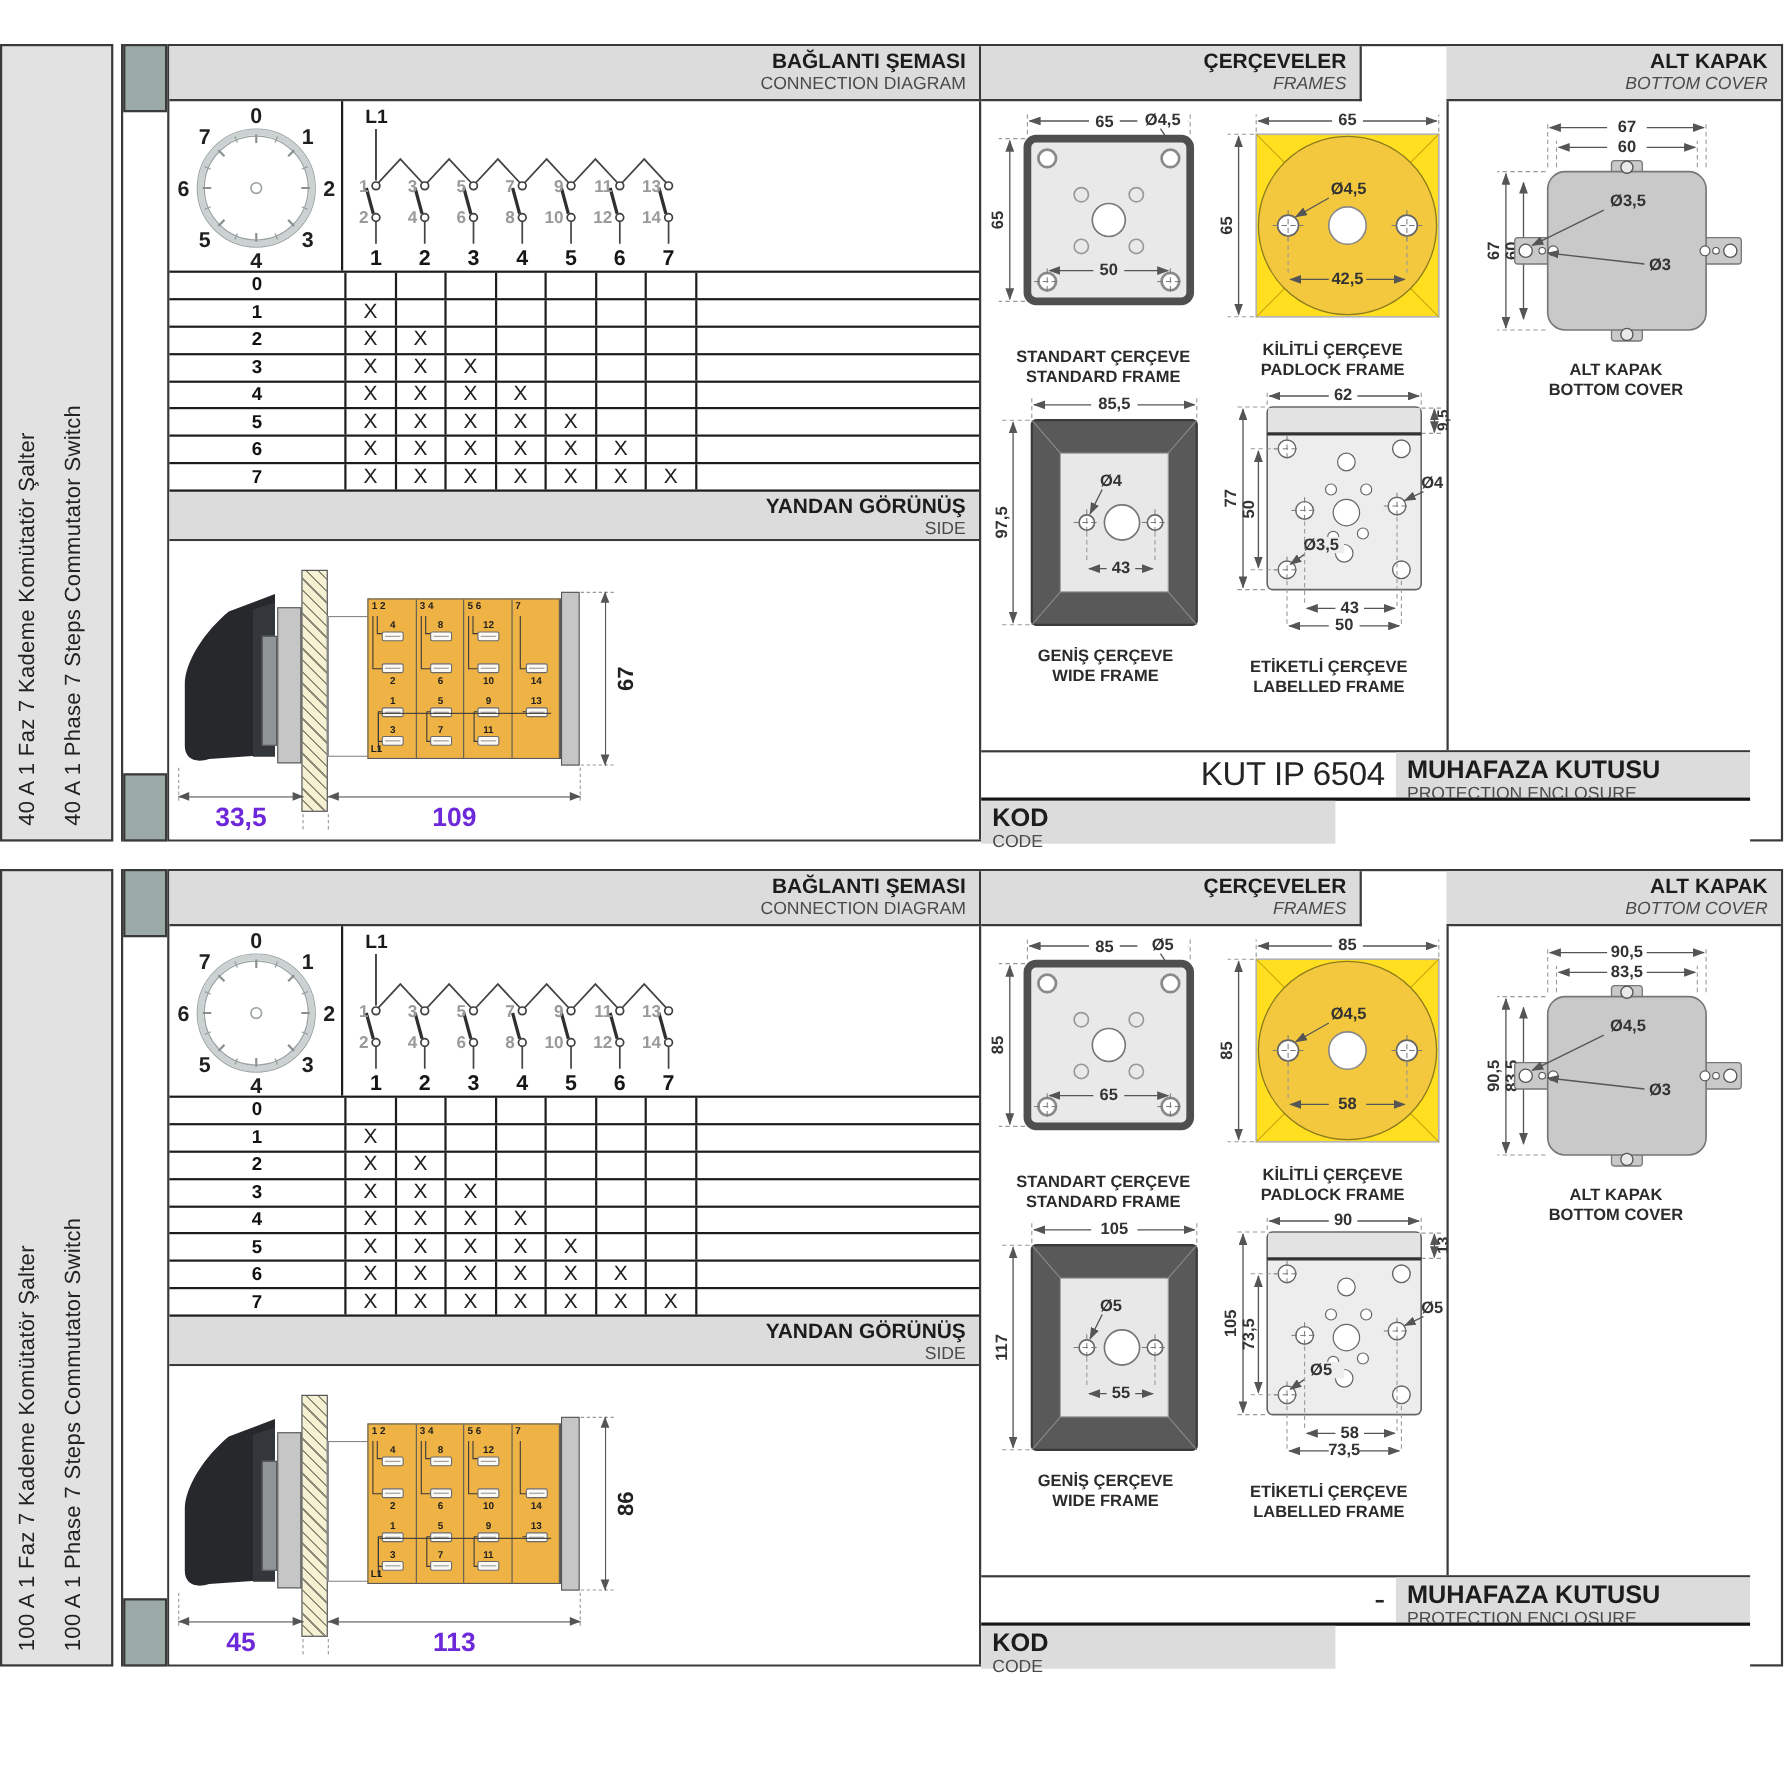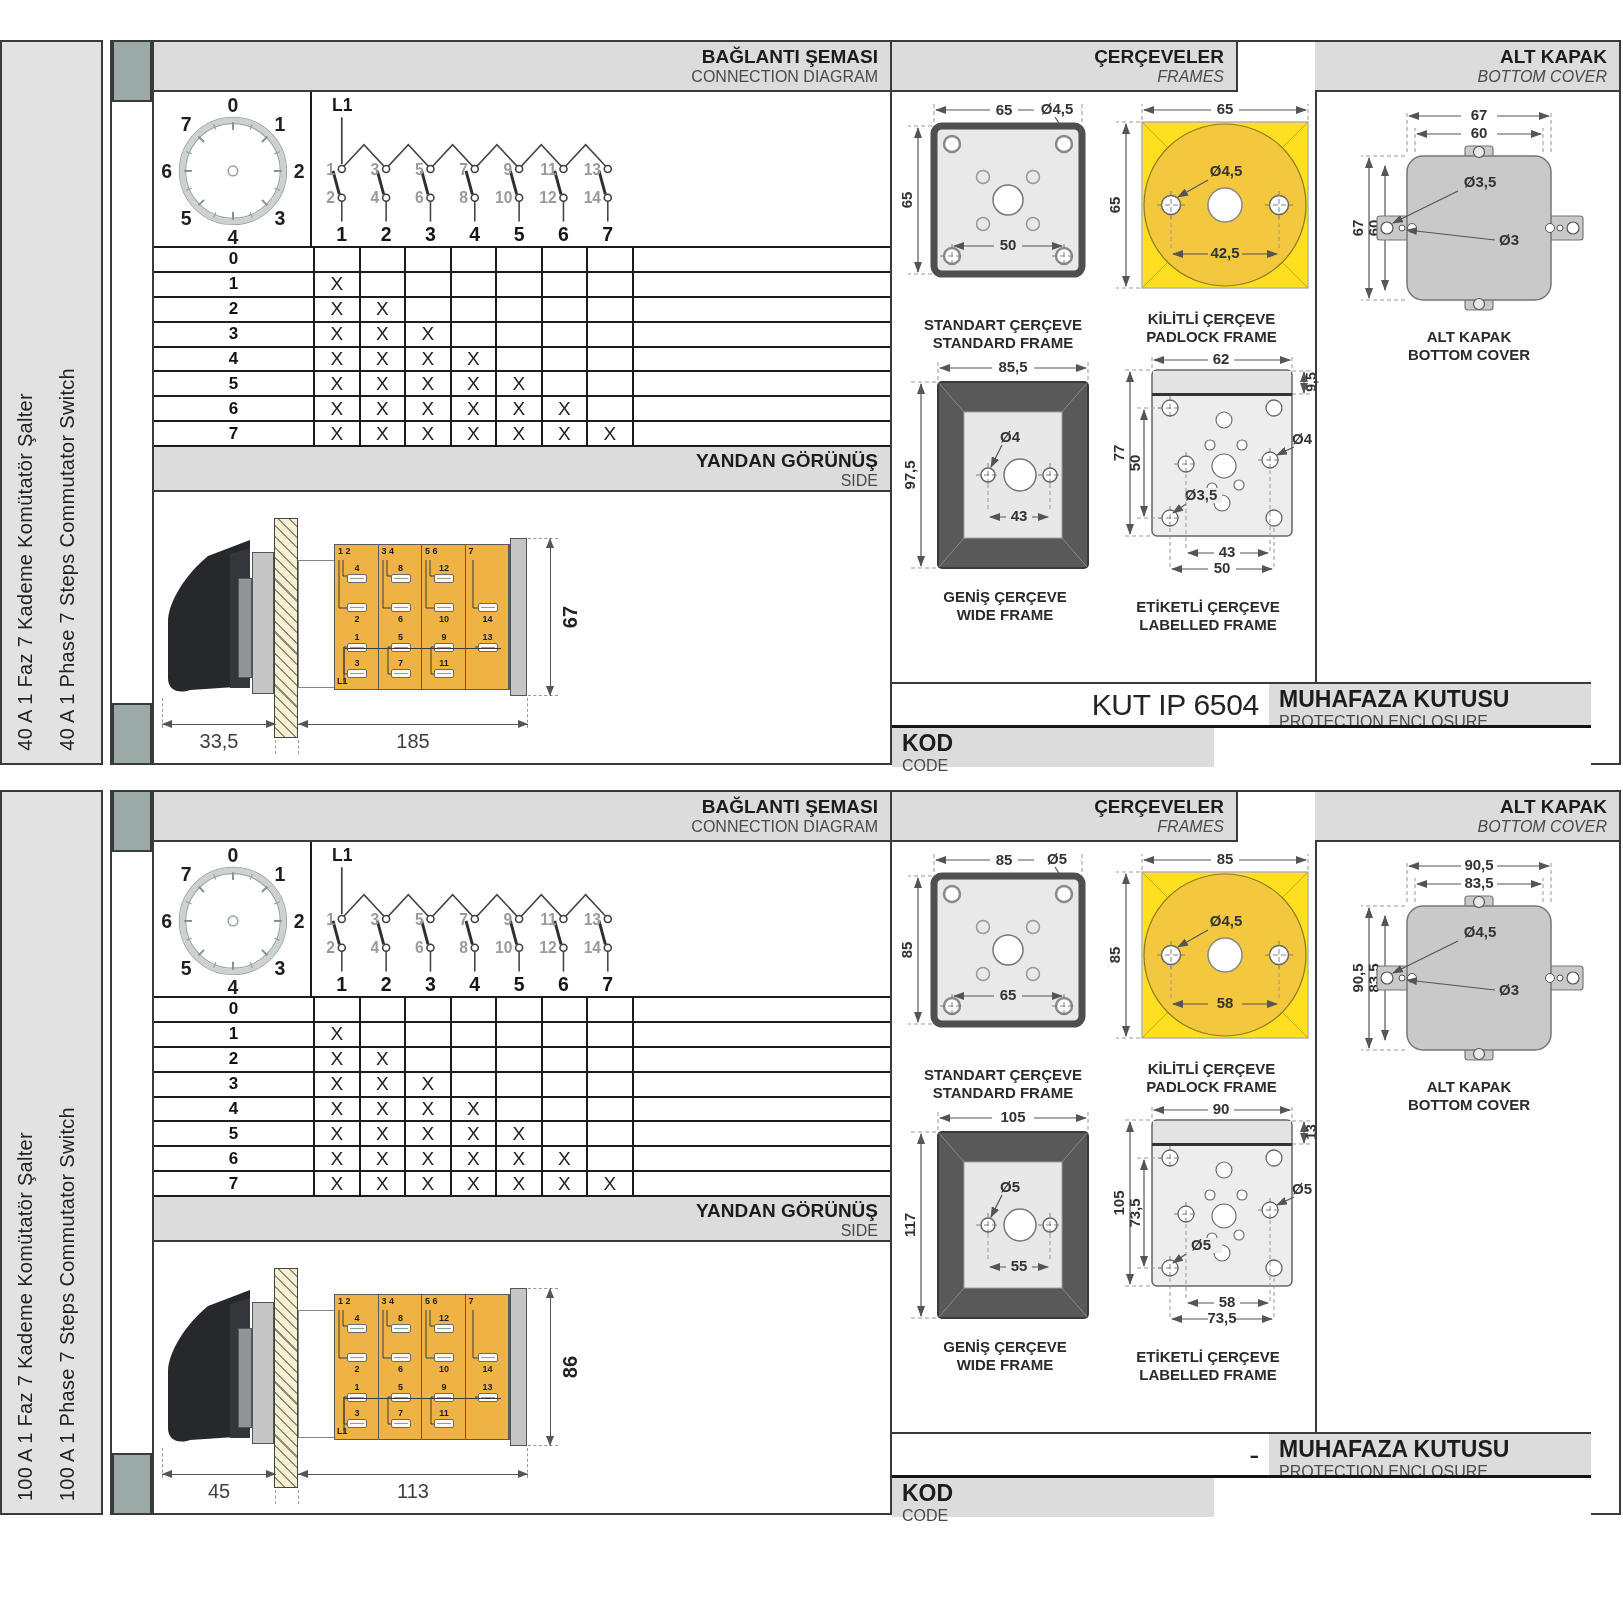--- a/index.html
+++ b/index.html
@@ -68,21 +68,21 @@
   .c-extra{position:absolute;left:2px;bottom:3px;font-size:9px;font-weight:bold;color:#1f1f1f}
   .pos-u{left:12px;top:29px}.pos-u-lab{left:12px;top:18px}
   .pos-m{left:12px;top:58px}.pos-m-lab{left:12px;top:69px}
   .pos-l1{left:12px;top:98px}.pos-l1-lab{left:12px;top:87px}
   .pos-l2{left:12px;top:124px}.pos-l2-lab{left:12px;top:113px}
 
   
   .dimh{position:absolute;border-top:1.3px solid #555}
   .dimh::before{content:"";position:absolute;left:0;top:-4.6px;border-top:4px solid transparent;border-bottom:4px solid transparent;border-right:10px solid #555}
   .dimh::after{content:"";position:absolute;right:0;top:-4.6px;border-top:4px solid transparent;border-bottom:4px solid transparent;border-left:10px solid #555}
-  .dimh-lab{position:absolute;top:5px;left:50%;transform:translateX(-50%);font-size:20px;font-weight:normal;color:#404040}
+  .dimh-lab{position:absolute;top:5px;left:50%;transform:translateX(-50%);font-size:24px;font-weight:bold;color:#6d28d9}
   .dimv{position:absolute;border-left:1.3px solid #555}
   .dimv::before{content:"";position:absolute;top:0;left:-4.6px;border-left:4px solid transparent;border-right:4px solid transparent;border-bottom:10px solid #555}
   .dimv::after{content:"";position:absolute;bottom:0;left:-4.6px;border-left:4px solid transparent;border-right:4px solid transparent;border-top:10px solid #555}
   .dimv-lab{position:absolute;left:8px;top:50%;transform:translate(0,-50%) rotate(-90deg);font-size:20px;font-weight:bold;color:#222}
   .dim-height{left:396px;top:46px;height:158px}
   .dim-handle{left:8px;top:232px;width:114px}
   .dim-body{left:144px;top:232px;width:230px}
   .ext-v{position:absolute;border-left:1px dashed #999;width:0}
   .ext-h{position:absolute;border-top:1px dashed #999;height:0}
 
@@ -410,21 +410,21 @@
         <div class="ext-v" style="left:121px;top:248px;height:14px"></div>
         <div class="ext-v" style="left:144px;top:248px;height:14px"></div>
         <div class="ext-v" style="left:373px;top:206px;height:30px"></div>
         <div class="dimv dim-height">
           <span class="dimv-lab">67</span>
         </div>
         <div class="dimh dim-handle">
           <span class="dimh-lab">33,5</span>
         </div>
         <div class="dimh dim-body">
-          <span class="dimh-lab">185</span>
+          <span class="dimh-lab">109</span>
         </div>
       </div>
     </div>
 
     <div class="frames-col">
 
       <figure class="fig fig-standard">
         <svg width="206" height="218" viewBox="-6 0 206 218">
           <defs>
             <marker id="mL" markerWidth="11" markerHeight="8" refX="1" refY="4" orient="auto" markerUnits="userSpaceOnUse">

